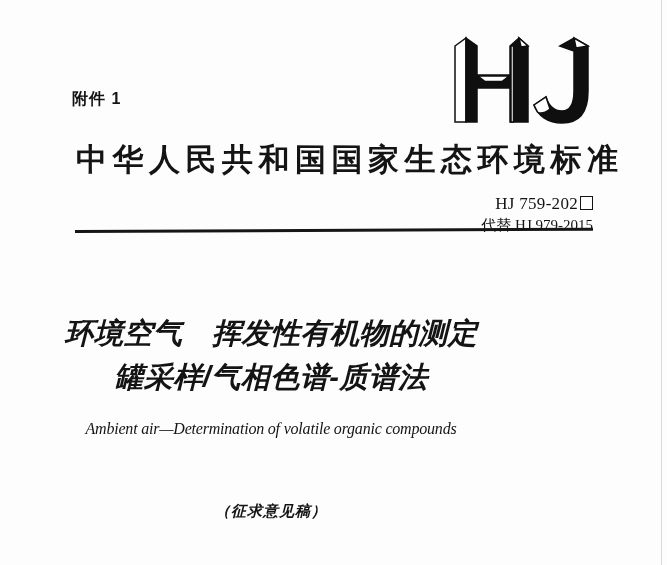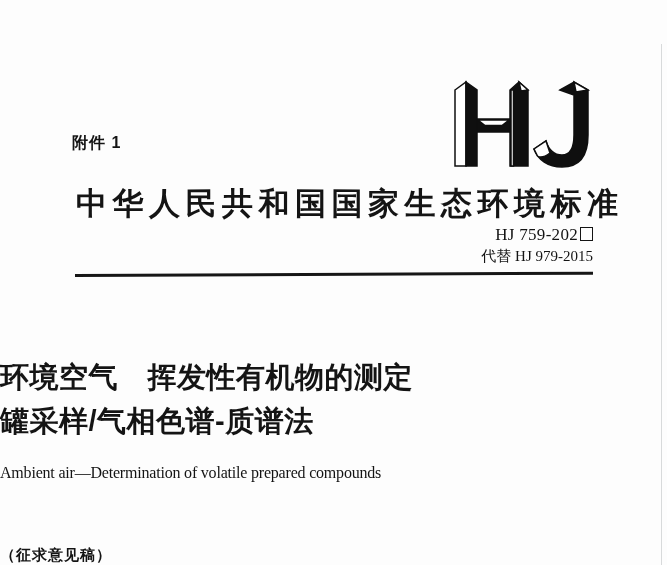--- a/index.html
+++ b/index.html
@@ -3,53 +3,53 @@
 <meta charset="utf-8">
 <style>
   html,body{margin:0;padding:0;}
   body{
     width:667px;height:565px;
     background:#fdfdfd;
     position:relative;overflow:hidden;
     font-family:"Liberation Serif","DejaVu Serif",serif;
     color:#141414;
   }
-  .page{position:absolute;inset:0;margin-top:44px;}
+  .page{position:absolute;inset:0;}
   .edge-line{
     position:absolute;top:0;bottom:0;right:5px;width:1px;
     background:#d8dadb;
   }
   .attachment{
     position:absolute;left:72px;top:89px;
     font-family:"Liberation Sans","DejaVu Sans",sans-serif;
     font-weight:700;font-size:16px;letter-spacing:1px;white-space:nowrap;
   }
   .logo{position:absolute;left:450px;top:33px;width:150px;height:95px;}
   .masthead-title{
     position:absolute;left:76px;top:143px;
     font-size:31px;font-weight:700;letter-spacing:5.5px;
     white-space:nowrap;line-height:1.1;
   }
   .std-block{
-    position:absolute;right:74px;top:180px;
+    position:absolute;right:74px;top:193px;
     text-align:right;line-height:1.25;
   }
   .std-no{font-size:17px;letter-spacing:0.3px;white-space:nowrap;}
   .std-box{
     display:inline-block;width:11px;height:12px;
     border:1.5px solid #141414;margin-left:2px;vertical-align:-1px;
   }
   .std-replaces{font-size:15px;margin-top:2px;white-space:nowrap;}
   .divider{
     position:absolute;left:75px;top:230px;width:518px;height:2.5px;
     background:#161616;
     transform:rotate(-0.25deg);transform-origin:left center;
   }
   .center-line{
-    position:absolute;left:0;width:542px;white-space:nowrap;
+    position:absolute;left:0;width:542px;text-align:center;white-space:nowrap;font-style:italic;
   }
   .title-zh{
     font-family:"Liberation Sans","DejaVu Sans",sans-serif;
     font-weight:700;font-size:29px;letter-spacing:0.5px;
   }
   .title-zh-1{top:314px;}
   .title-zh-2{top:358px;}
   .title-en{font-size:16px;letter-spacing:-0.2px;}
   .title-en-1{top:420px;}
   .title-en-2{top:458px;}
@@ -101,18 +101,18 @@
     </div>
     <div class="std-replaces">代替 HJ 979-2015</div>
   </div>
 
   <div class="divider"></div>
 
   <div class="center-line title-zh title-zh-1">环境空气　挥发性有机物的测定</div>
 
   <div class="center-line title-zh title-zh-2">罐采样/气相色谱-质谱法</div>
 
-  <div class="center-line title-en title-en-1">Ambient air—Determination of volatile prepared compounds</div>
+  <div class="center-line title-en title-en-1">Ambient air—Determination of volatile organic compounds</div>
 
 
   <div class="center-line draft-note">（征求意见稿）</div>
 
 </div>
 
 </body></html>

